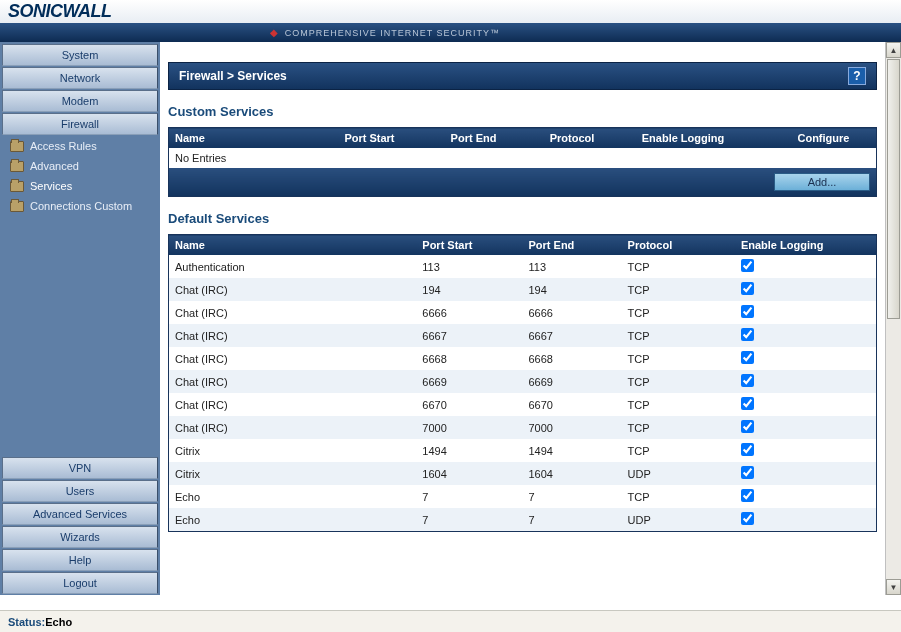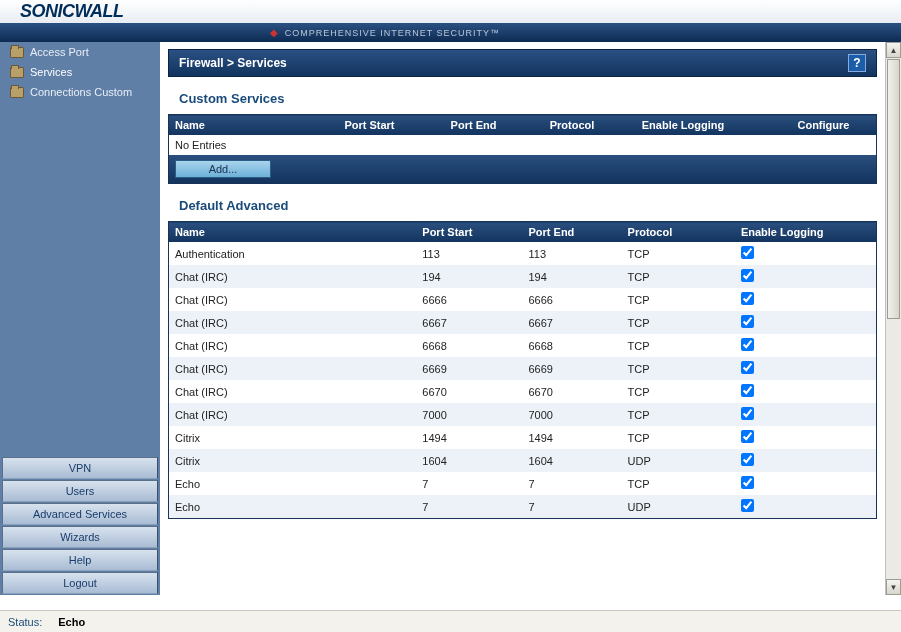--- a/index.html
+++ b/index.html
@@ -16,21 +16,21 @@
     height: 42px;
     background: linear-gradient(to bottom, #ffffff 0%, #e8edf3 50%, #1a3d6b 50%, #0d2b52 100%);
     position: relative;
     border-bottom: 2px solid #1a3d6b;
   }
   .header-top {
     height: 23px;
     background: linear-gradient(to bottom, #ffffff, #e8edf3);
     display: flex;
     align-items: center;
-    padding-left: 20px;
+    padding-left: 8px;
   }
   .logo {
     font-family: Arial, sans-serif;
     font-weight: 900;
     font-size: 18px;
     color: #002d5a;
     letter-spacing: -0.5px;
     font-style: italic;
   }
   .header-bottom {
@@ -100,21 +100,21 @@
   .spacer { flex: 1; background: #5f7fa6; }
   .content-wrap {
     flex: 1;
     position: relative;
     overflow: hidden;
   }
   .content-scroll {
     position: absolute;
     top:0; left:0; right:16px; bottom:0;
     overflow: hidden;
-    padding: 7px 8px 0 8px;
+    padding: 20px 8px 0 8px;
   }
   .vscrollbar {
     position:absolute; right:0; top:0; bottom:0; width:16px;
     background:#eceae5; border-left:1px solid #c0c0c0;
   }
   .vscrollbar .btn {
     height:16px; background:linear-gradient(#f4f4f0,#d8d6cc);
     border:1px solid #9c9c94; display:flex; align-items:center; justify-content:center;
     font-size:8px; color:#404040;
   }
@@ -142,21 +142,21 @@
     border:1px solid #88aadd;
     color:#fff;
     display:flex; align-items:center; justify-content:center;
     font-weight:bold; font-size:12px;
     cursor:pointer;
   }
   .section-title {
     color:#1a4b7a;
     font-weight:bold;
     font-size:13px;
-    margin: 14px 0 8px 11px;
+    margin: 14px 0 8px 0;
   }
   .tbl {
     width:100%;
     border-collapse: collapse;
     border:1px solid #18335a;
   }
   .tbl thead th {
     background: linear-gradient(to bottom, #2a4f7e, #12335e);
     color:#fff;
     font-weight:bold;
@@ -168,20 +168,21 @@
   .tbl tbody td {
     padding:4px 6px;
     font-size:11px;
     color:#222;
     background:#fff;
   }
   .tbl tbody tr.alt td { background:#ecf2f8; }
   .tbl-footer {
     background: linear-gradient(to bottom, #2a4f7e, #12335e);
     padding:5px 6px;
+    text-align:right;
   }
   .add-btn-wrap { display:inline-block; }
   .add-btn {
     width:96px; height:18px;
     background:linear-gradient(to bottom,#a9d4ec,#6cb0d8);
     border:1px solid #2a5c86;
     color:#1a3050;
     font-size:11px;
     cursor:pointer;
     display:flex; align-items:center; justify-content:center;
@@ -194,42 +195,52 @@
     position:absolute;
     left:0; right:0; bottom:0;
     height:22px;
     background:#f4f2ec;
     border-top:1px solid #c8c8c0;
     display:flex; align-items:center;
     padding-left:8px;
     font-size:11px;
     color:#1a4b7a;
   }
-  .status-bar .lbl { color:#1a4b7a; font-weight:normal; margin-right:16px;}
+  .status-bar .lbl { color:#1a4b7a; font-weight:bold; margin-right:0;}
   .status-bar .val { color:#000; font-weight:bold;}
 </style>
 </head>
 <body>
 
 <div class="header">
   <div class="header-top">
     <span class="logo">SONICWALL</span>
   </div>
   <div class="header-bottom">
     <span class="tagline-bullet">◆</span>
     <span>COMPREHENSIVE INTERNET SECURITY™</span>
   </div>
 </div>
 
 <div class="layout">
   <div class="sidebar">
+    <div id="top-buttons">
+        <div class="nav-btn">System</div>
+        <div class="nav-btn">Network</div>
+        <div class="nav-btn">Modem</div>
+        <div class="nav-btn">Firewall</div>
+      </div>
     <div id="sub-items">
         <div class="nav-sub">
           <span class="folder-icon"></span>
-          <span>Access Port</span>
+          <span>Access Rules</span>
+        </div>
+        <div class="nav-sub">
+          <span class="folder-icon"></span>
+          <span>Advanced</span>
         </div>
         <div class="nav-sub active">
           <span class="folder-icon"></span>
           <span>Services</span>
         </div>
         <div class="nav-sub">
           <span class="folder-icon"></span>
           <span>Connections Custom</span>
         </div>
       </div>
@@ -280,21 +291,21 @@
           <tr>
               <td colspan="6" class="tbl-footer">
             <span class="add-btn-wrap">
               <span class="add-btn">Add...</span>
             </span>
           </td>
             </tr>
         </tfoot>
       </table>
 
-      <div class="section-title">Default Advanced</div>
+      <div class="section-title">Default Services</div>
       <table class="tbl">
         <colgroup>
           <col style="width:35%">
             <col style="width:15%">
             <col style="width:14%">
             <col style="width:16%">
             <col style="width:20%">
         </colgroup>
         <thead>
             <tr id="defaults-head">

